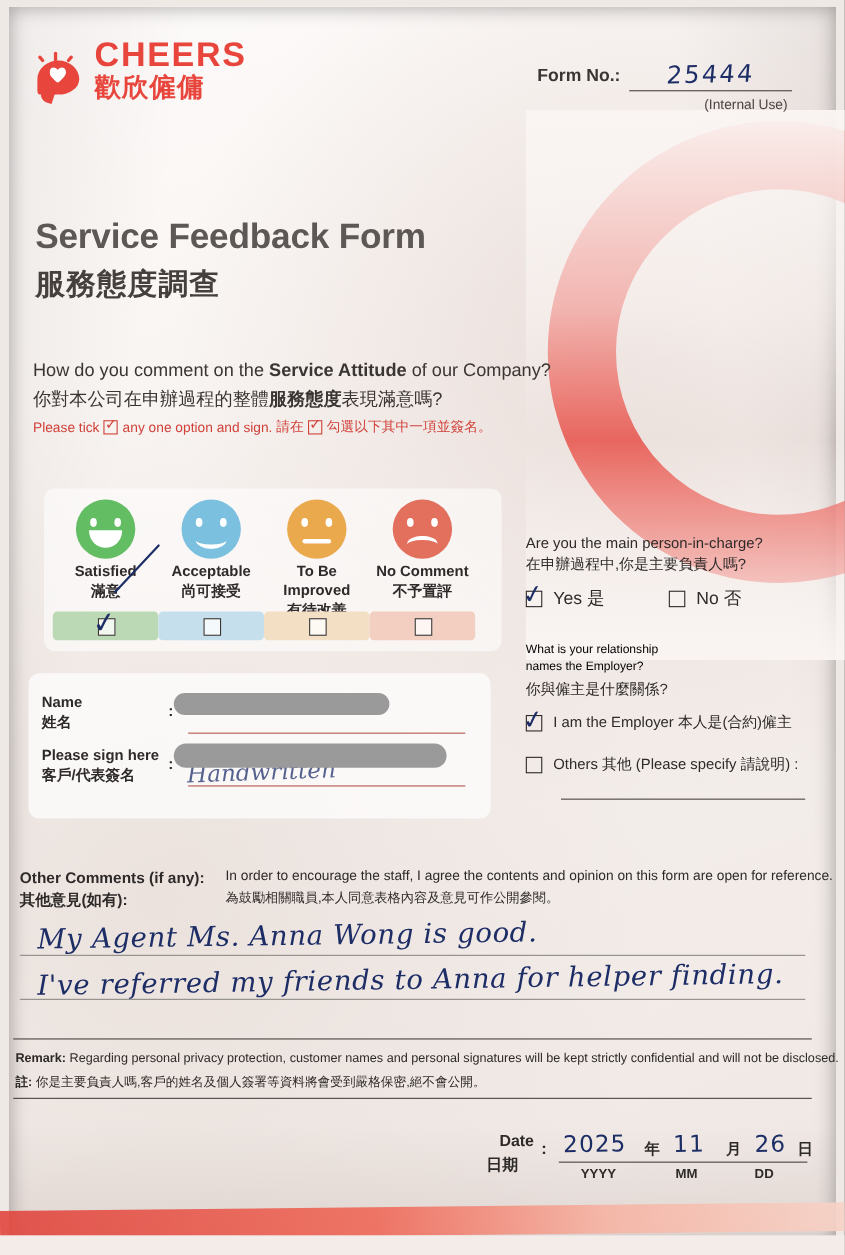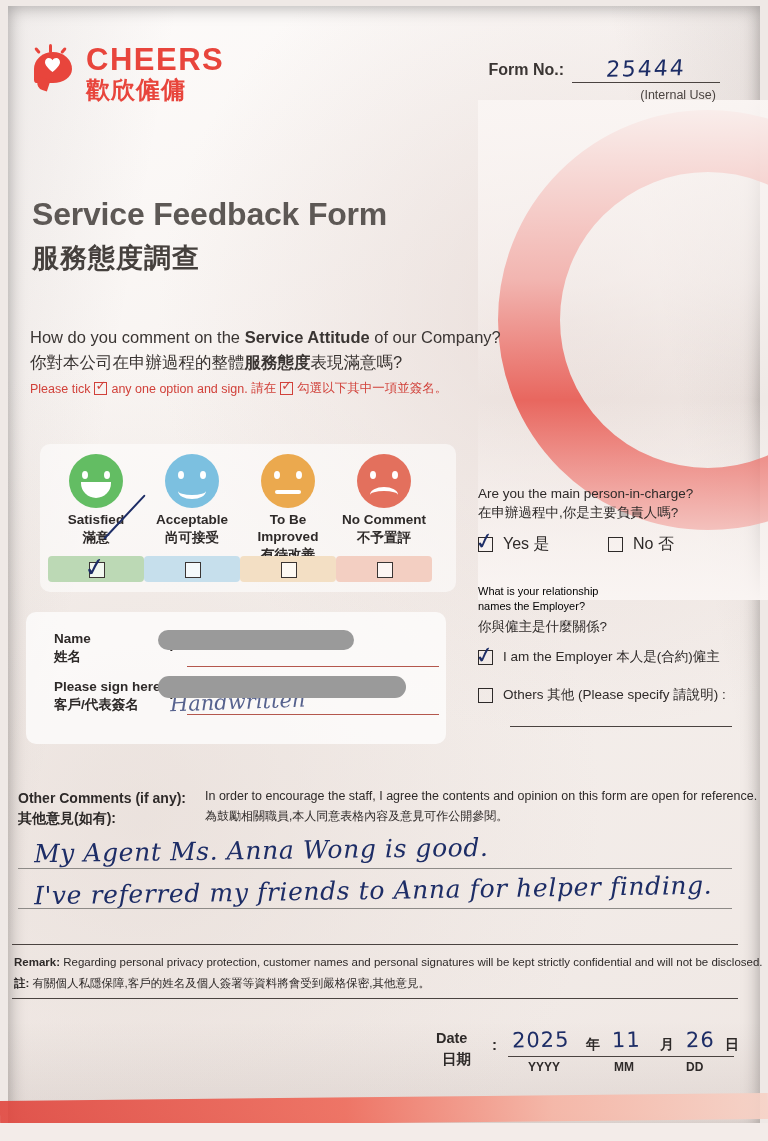--- a/index.html
+++ b/index.html
@@ -93,23 +93,23 @@
   .content {
     position: absolute;
     inset: 0;
     color: #2e2a29;
   }
 
   
   .logo {
     position: absolute;
     left: 32px;
-    top: 44px;
+    top: 34px;
     display: flex;
-    align-items: flex-start;
+    align-items: flex-end;
   }
   .logo-mark {
     position: relative;
     width: 46px;
     height: 46px;
   }
   .bubble {
     position: absolute;
     left: 2px;
     top: 8px;
@@ -399,21 +399,21 @@
     position: absolute;
     left: 26px;
     top: 612px;
     width: 420px;
     height: 132px;
     background: rgba(255,255,255,0.72);
     border-radius: 10px;
   }
   .nc-row {
     position: absolute;
-    left: 28px;
+    left: 12px;
     width: 372px;
   }
   .nc-row.r1 { top: 18px; }
   .nc-row.r2 { top: 66px; }
   .nc-label-en {
     font-size: 13.5px;
     font-weight: bold;
     color: #2e2a29;
     line-height: 1.35;
   }
@@ -613,21 +613,21 @@
     position: absolute;
     left: 12px;
     top: 998px;
     width: 726px;
     border-bottom: 1.4px solid #4a4340;
   }
 
   
   .date-label-en {
     position: absolute;
-    left: 436px;
+    left: 454px;
     top: 1030px;
     font-size: 14.5px;
     font-weight: bold;
   }
   .date-label-zh {
     position: absolute;
     left: 442px;
     top: 1050px;
     font-size: 14.5px;
     font-weight: bold;
@@ -835,21 +835,21 @@
     <div class="hand-line hl2">I've referred my friends to Anna for helper finding.</div>
     <div class="wline wl2"></div>
 
     <div class="rm-div"></div>
     <div class="rm-en">
       <b>Remark:</b>
       <span>Regarding personal privacy protection, customer names and personal signatures will be kept strictly confidential and will not be disclosed.</span>
     </div>
     <div class="rm-zh">
       <b>註:</b>
-      <span>有關個人私隱保障,客戶的姓名及個人簽署等資料將會受到嚴格保密,其他意見。</span>
+      <span>你是主要負責人嗎,客戶的姓名及個人簽署等資料將會受到嚴格保密,絕不會公開。</span>
     </div>
     <div class="rm-div2"></div>
 
     <div class="date-label-en">Date</div>
     <div class="date-label-zh">日期</div>
     <div class="date-colon">:</div>
     <div class="date-line"></div>
     <div class="date-hand dh-y">2025</div>
     <div class="date-hand dh-m">11</div>
     <div class="date-hand dh-d">26</div>

